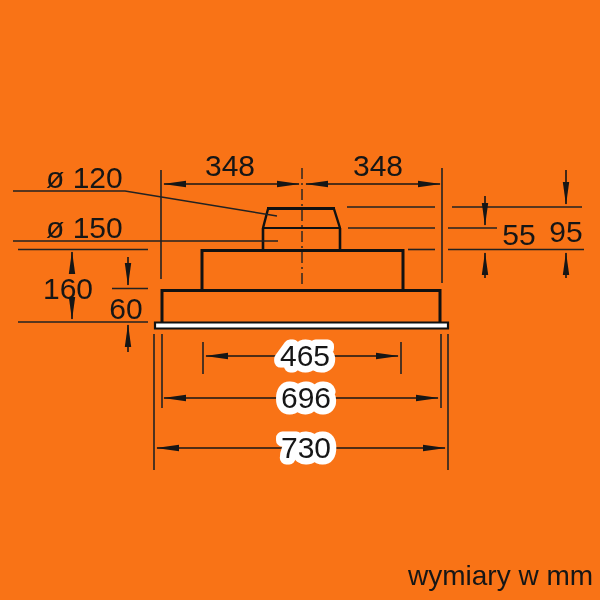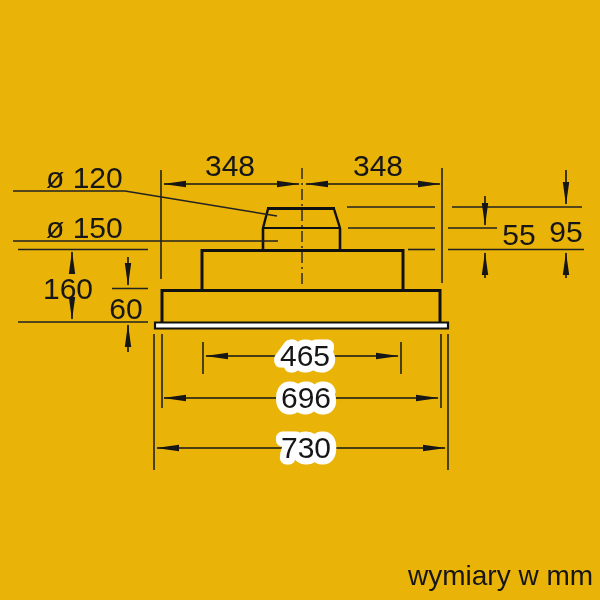--- a/index.html
+++ b/index.html
@@ -1,17 +1,17 @@
 <!DOCTYPE html>
 <html><head>
 <meta charset="utf-8">
 <style>
   html,body{margin:0;padding:0;background:#fff;}
   .stage{
-    position:relative;width:600px;height:600px;background:#eab308;
+    position:relative;width:600px;height:600px;background:#f97316;
     font-family:"Liberation Sans", sans-serif;overflow:hidden;text-align:right;
   }
   svg text{
     font-family:"Liberation Sans", sans-serif;
     fill:#161616;
   }
   .dim-num{font-size:30px;}
   .note-text{font-size:28px;}
   .halo{stroke:#ffffff;stroke-width:13px;paint-order:stroke;stroke-linejoin:round;}
 </style>

